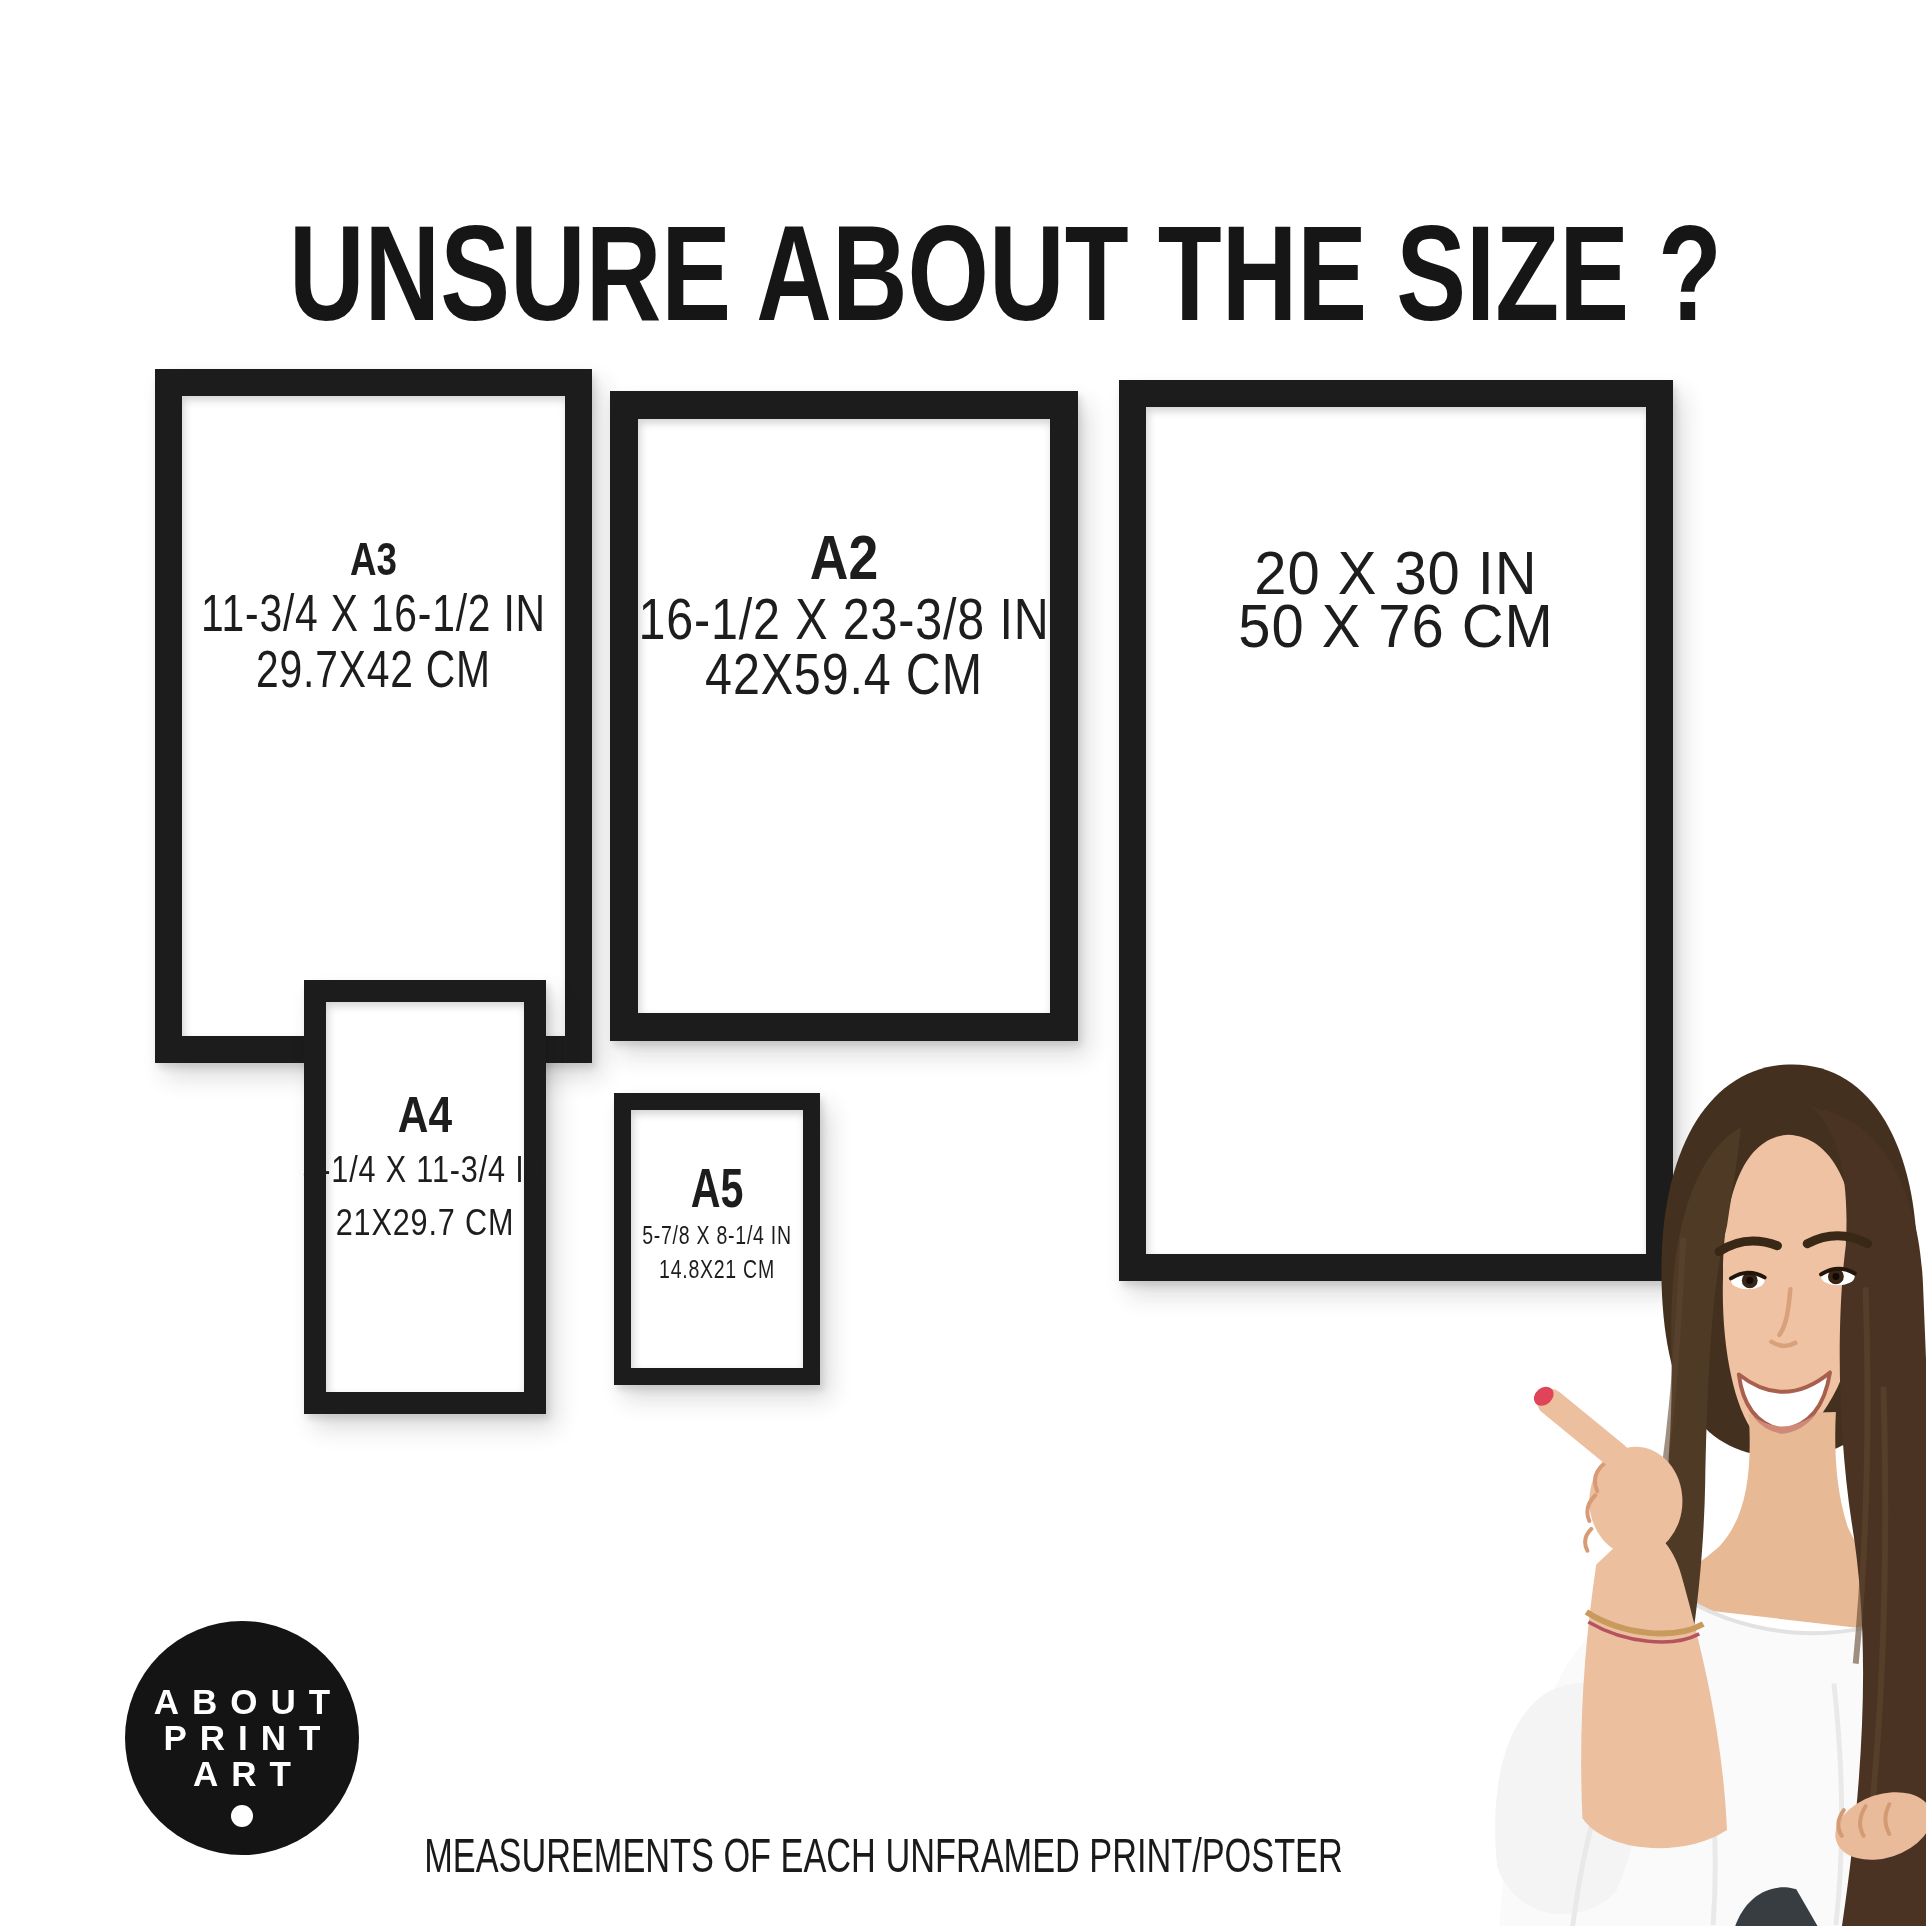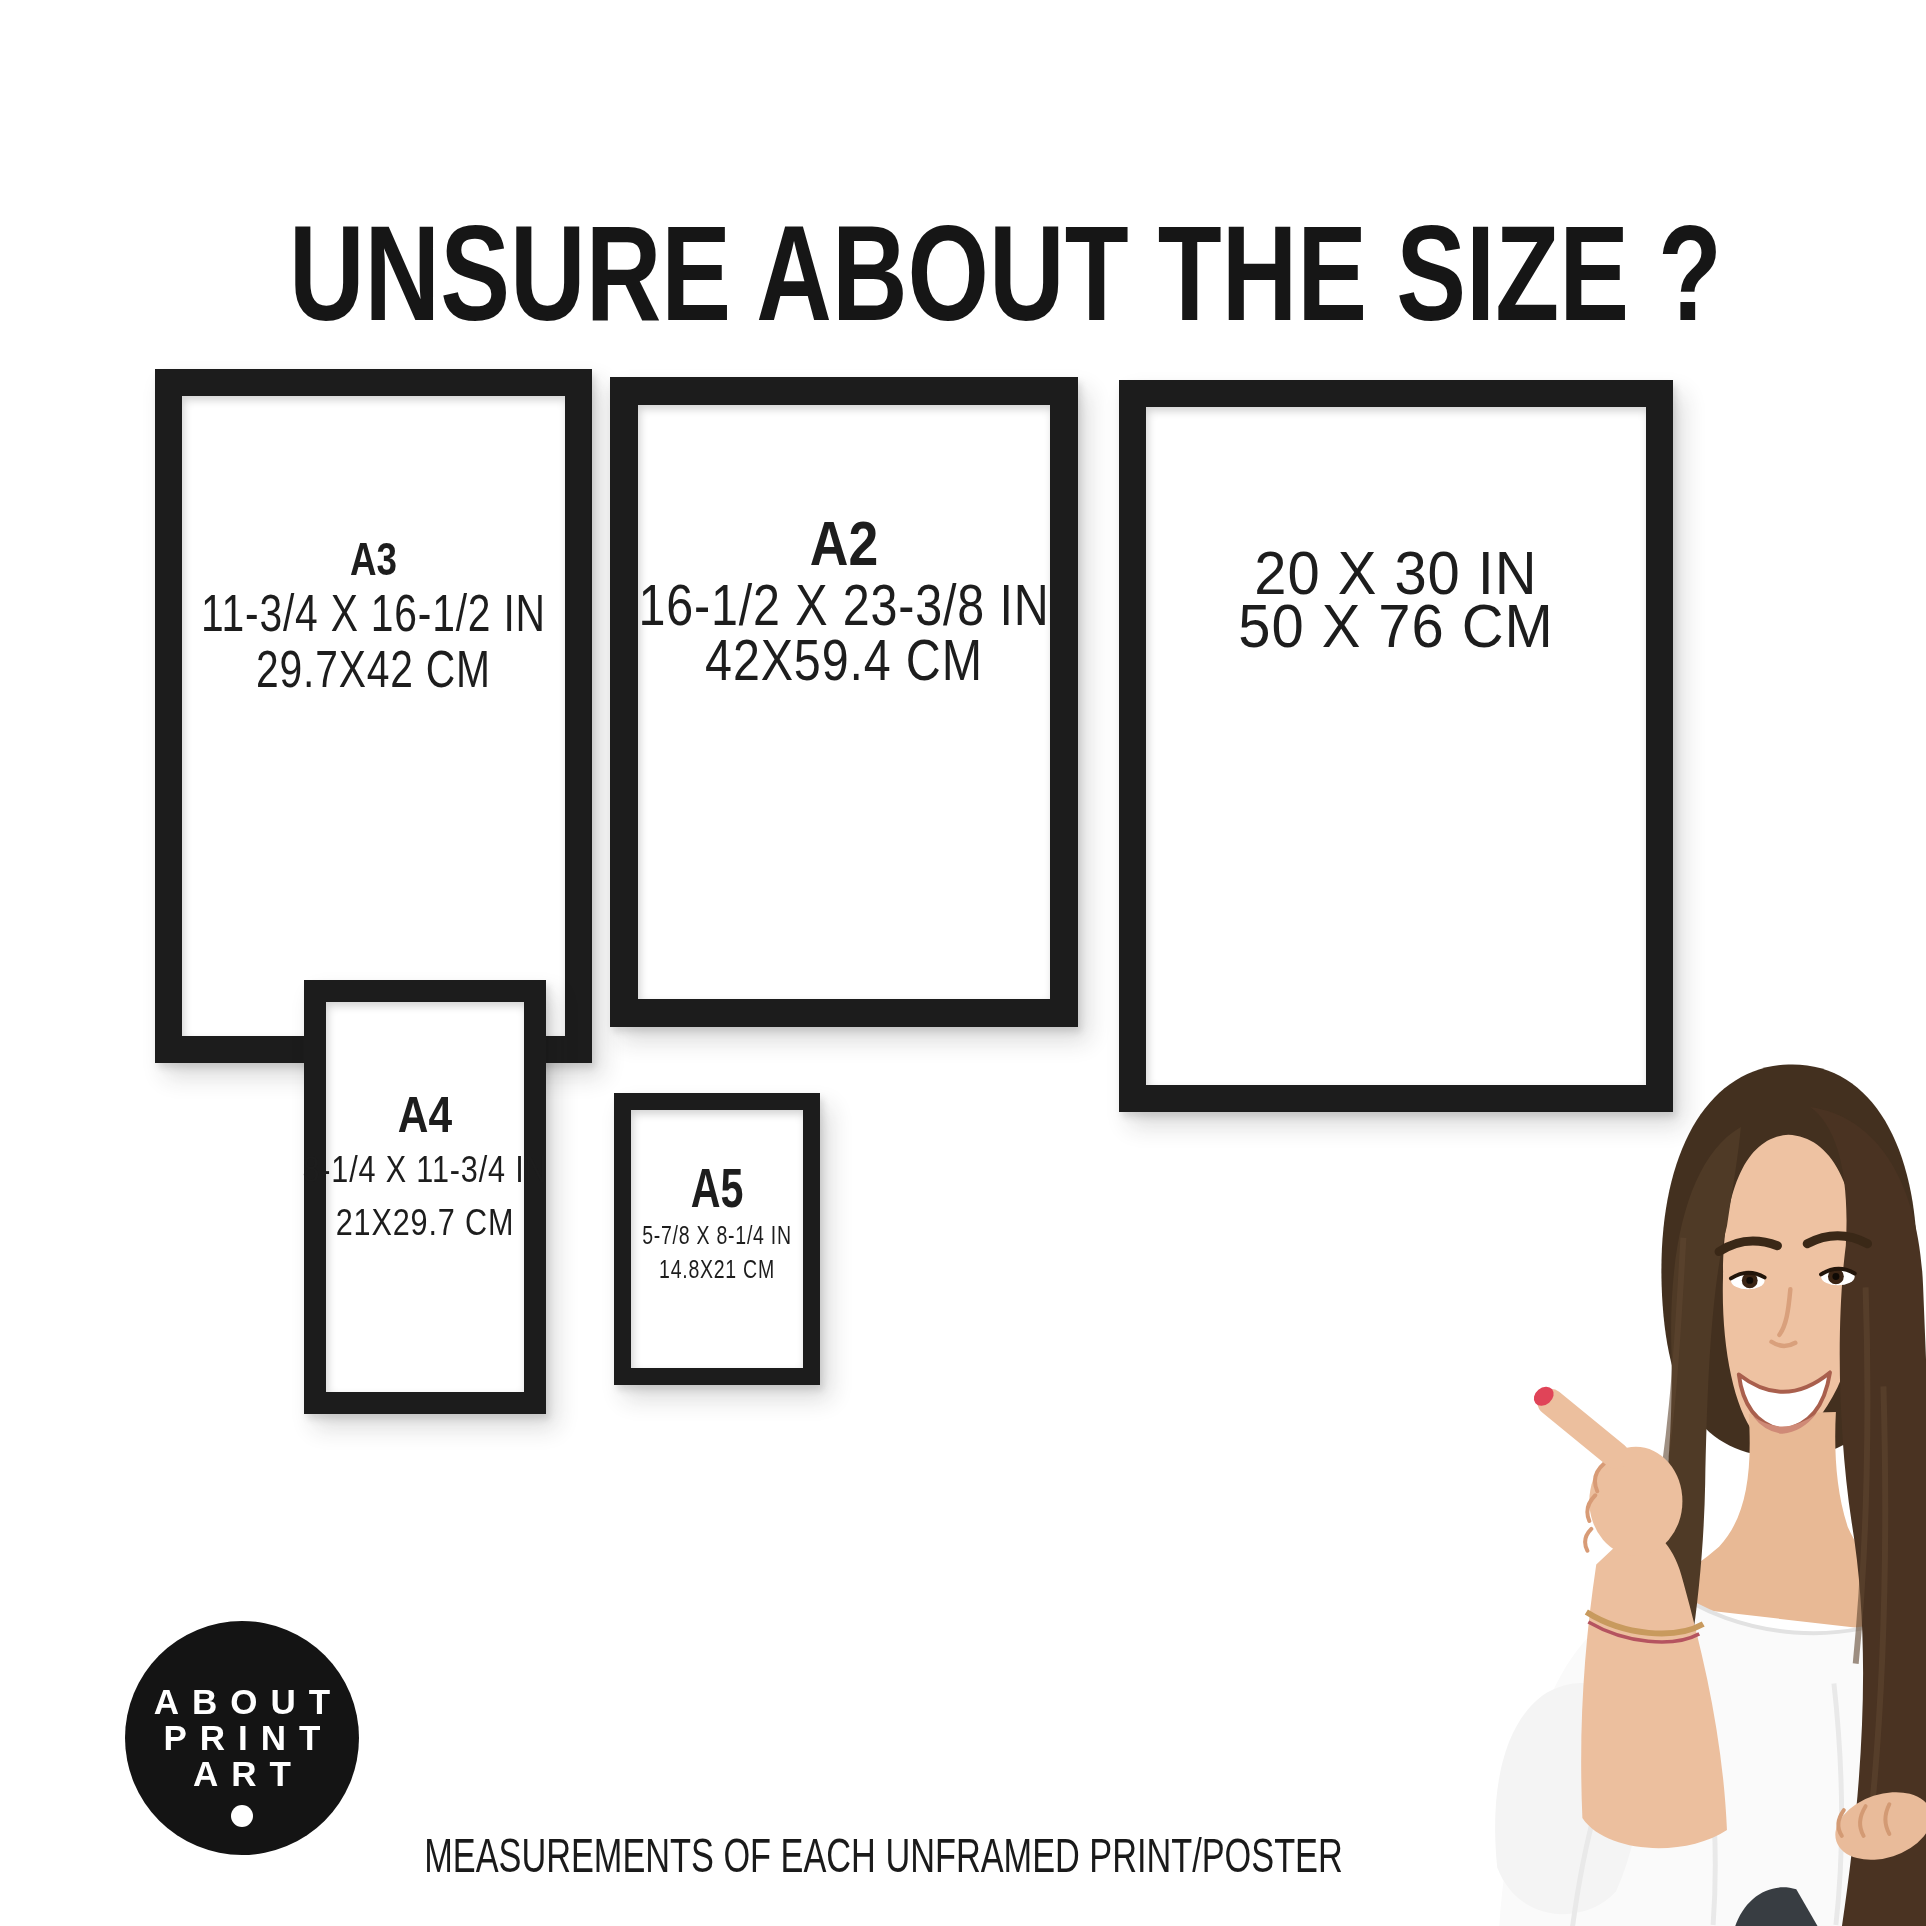--- a/index.html
+++ b/index.html
@@ -20,22 +20,22 @@
   
   .frame{
     position:absolute;background:#ffffff;
     border-style:solid;border-color:#1c1c1c;
     box-shadow:10px 14px 22px rgba(40,40,40,0.16), 3px 5px 7px rgba(0,0,0,0.12);
     box-sizing:border-box;
   }
   .frame .mat{position:absolute;left:0;top:0;right:0;bottom:0;
     box-shadow:inset 2px 4px 9px rgba(0,0,0,0.18);}
   .f-a3{left:155px;top:369px;width:437px;height:694px;border-width:27px;}
-  .f-a2{left:610px;top:377px;width:468px;height:650px;border-width:28px;}
-  .f-b2030{left:1119px;top:380px;width:554px;height:732px;border-width:27px;}
+  .f-a2{left:610px;top:391px;width:468px;height:650px;border-width:28px;}
+  .f-b2030{left:1119px;top:380px;width:554px;height:901px;border-width:27px;}
   .f-a4{left:304px;top:980px;width:242px;height:434px;border-width:22px;}
   .f-a5{left:614px;top:1093px;width:206px;height:292px;border-width:17px;}
   .ftext{
     position:absolute;left:-59px;right:-59px;text-align:center;
     transform-origin:50% 0;color:#1d1d1d;white-space:nowrap;
   }
   .fname{font-weight:bold;}
   .fline{letter-spacing:1px;}
   .f-a3 .ftext{top:137px;transform:scaleX(0.80);}
   .f-a3 .fname{font-size:46px;line-height:53px;}

